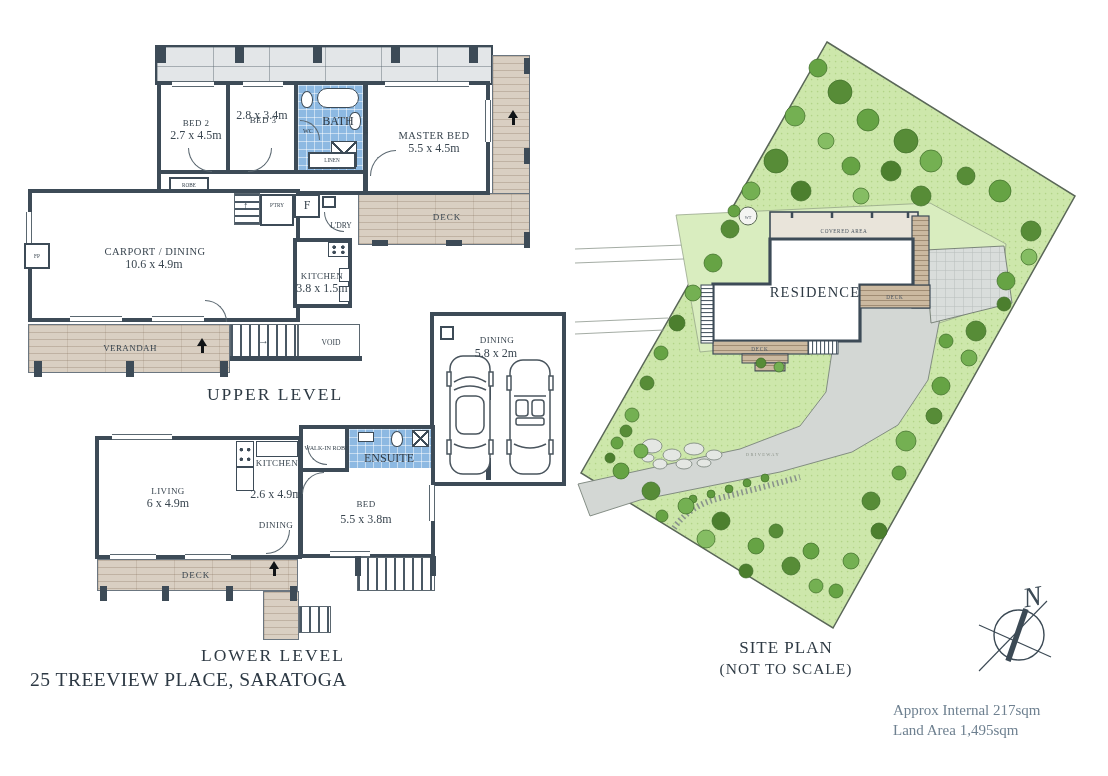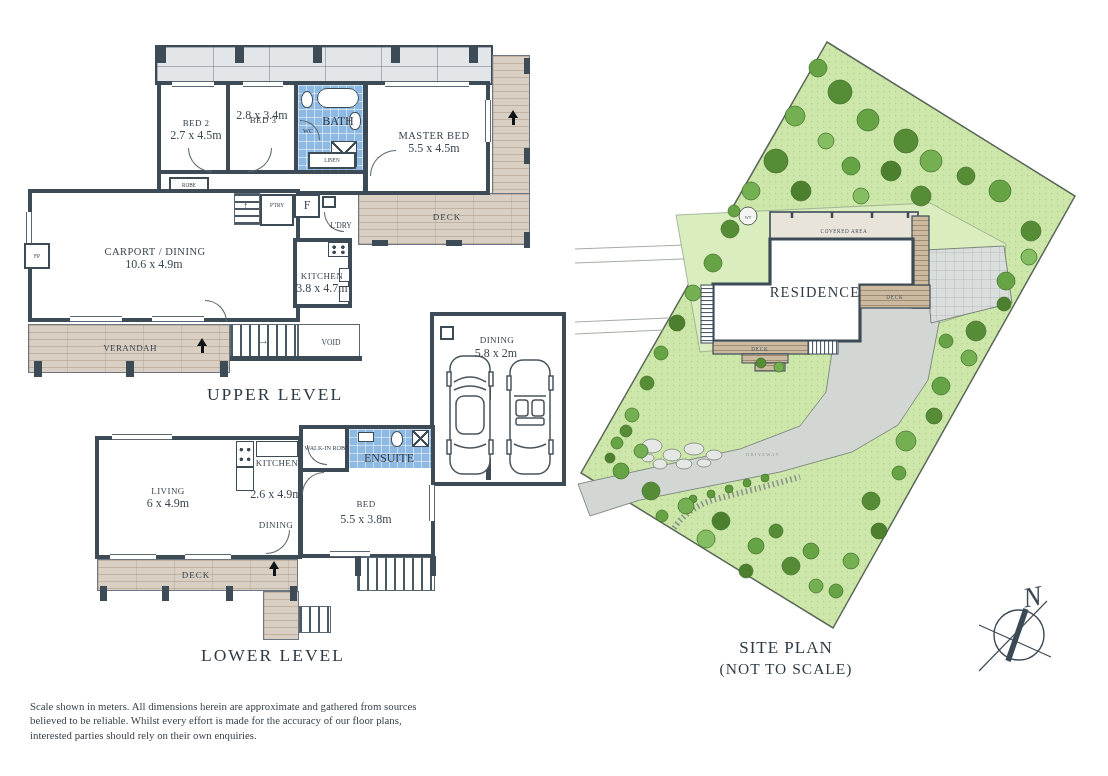--- a/index.html
+++ b/index.html
@@ -344,21 +344,21 @@
   <div class="lbl t6" style="left:308px;top:131px;color:#2f3a44">WC</div>
   <div class="lbl t7" style="left:338px;top:122px;color:#2f3a44">BATH</div>
   <div class="lbl t5 vert" style="left:366px;top:128px">ROBE</div>
   <div class="lbl t5" style="left:332px;top:160px">LINEN</div>
   <div class="lbl t5" style="left:189px;top:185px">ROBE</div>
   <div class="lbl big" style="left:434px;top:136px">MASTER BED</div>
   <div class="lbl rdims" style="left:434px;top:149px">5.5 x 4.5m</div>
   <div class="lbl big" style="left:155px;top:252px">CARPORT / DINING</div>
   <div class="lbl rdims" style="left:154px;top:265px">10.6 x 4.9m</div>
   <div class="lbl rname" style="left:322px;top:277px">KITCHEN</div>
-  <div class="lbl rdims" style="left:322px;top:289px">3.8 x 4.7m</div>
+  <div class="lbl rdims" style="left:322px;top:289px">3.8 x 1.5m</div>
   <div class="lbl t5" style="left:277px;top:205px">P'TRY</div>
   <div class="lbl t7" style="left:307px;top:206px">F</div>
   <div class="lbl t8" style="left:341px;top:226px">L'DRY</div>
   <div class="lbl t5" style="left:37px;top:256px">FP</div>
   <div class="lbl rname" style="left:130px;top:349px">VERANDAH</div>
   <div class="lbl t8" style="left:331px;top:343px">VOID</div>
   <div class="lbl rname" style="left:447px;top:218px;letter-spacing:1px">DECK</div>
   <div class="cap" style="left:275px;top:384px">UPPER LEVEL</div>
 
   <div class="lbl rname" style="left:497px;top:341px">DINING</div>
@@ -369,15 +369,19 @@
   <div class="lbl rname" style="left:277px;top:464px">KITCHEN</div>
   <div class="lbl rdims" style="left:276px;top:495px">2.6 x 4.9m</div>
   <div class="lbl rname" style="left:276px;top:526px">DINING</div>
   <div class="lbl t6 wrap" style="left:325px;top:448px">WALK-IN ROBE</div>
   <div class="lbl t7" style="left:389px;top:459px;color:#2f3a44">ENSUITE</div>
   <div class="lbl rname" style="left:366px;top:505px">BED</div>
   <div class="lbl rdims" style="left:366px;top:520px">5.5 x 3.8m</div>
   <div class="lbl rname" style="left:196px;top:576px;letter-spacing:1px">DECK</div>
   <div class="cap" style="left:273px;top:645px">LOWER LEVEL</div>
 
-  <div id="disclaimer">Scale shown in meters. All dimensions herein are approximate and gathered from sources believed to be reliable. Whilst every effort is made for the accuracy of our floor plans, interested parties should rely on their own enquiries.</div>
+  <div id="address">25 TREEVIEW PLACE, SARATOGA</div>
+  <div id="areas">
+    <div>Approx Internal 217sqm</div>
+    <div>Land Area 1,495sqm</div>
+  </div>
 
 </div>
 
 </body></html>

